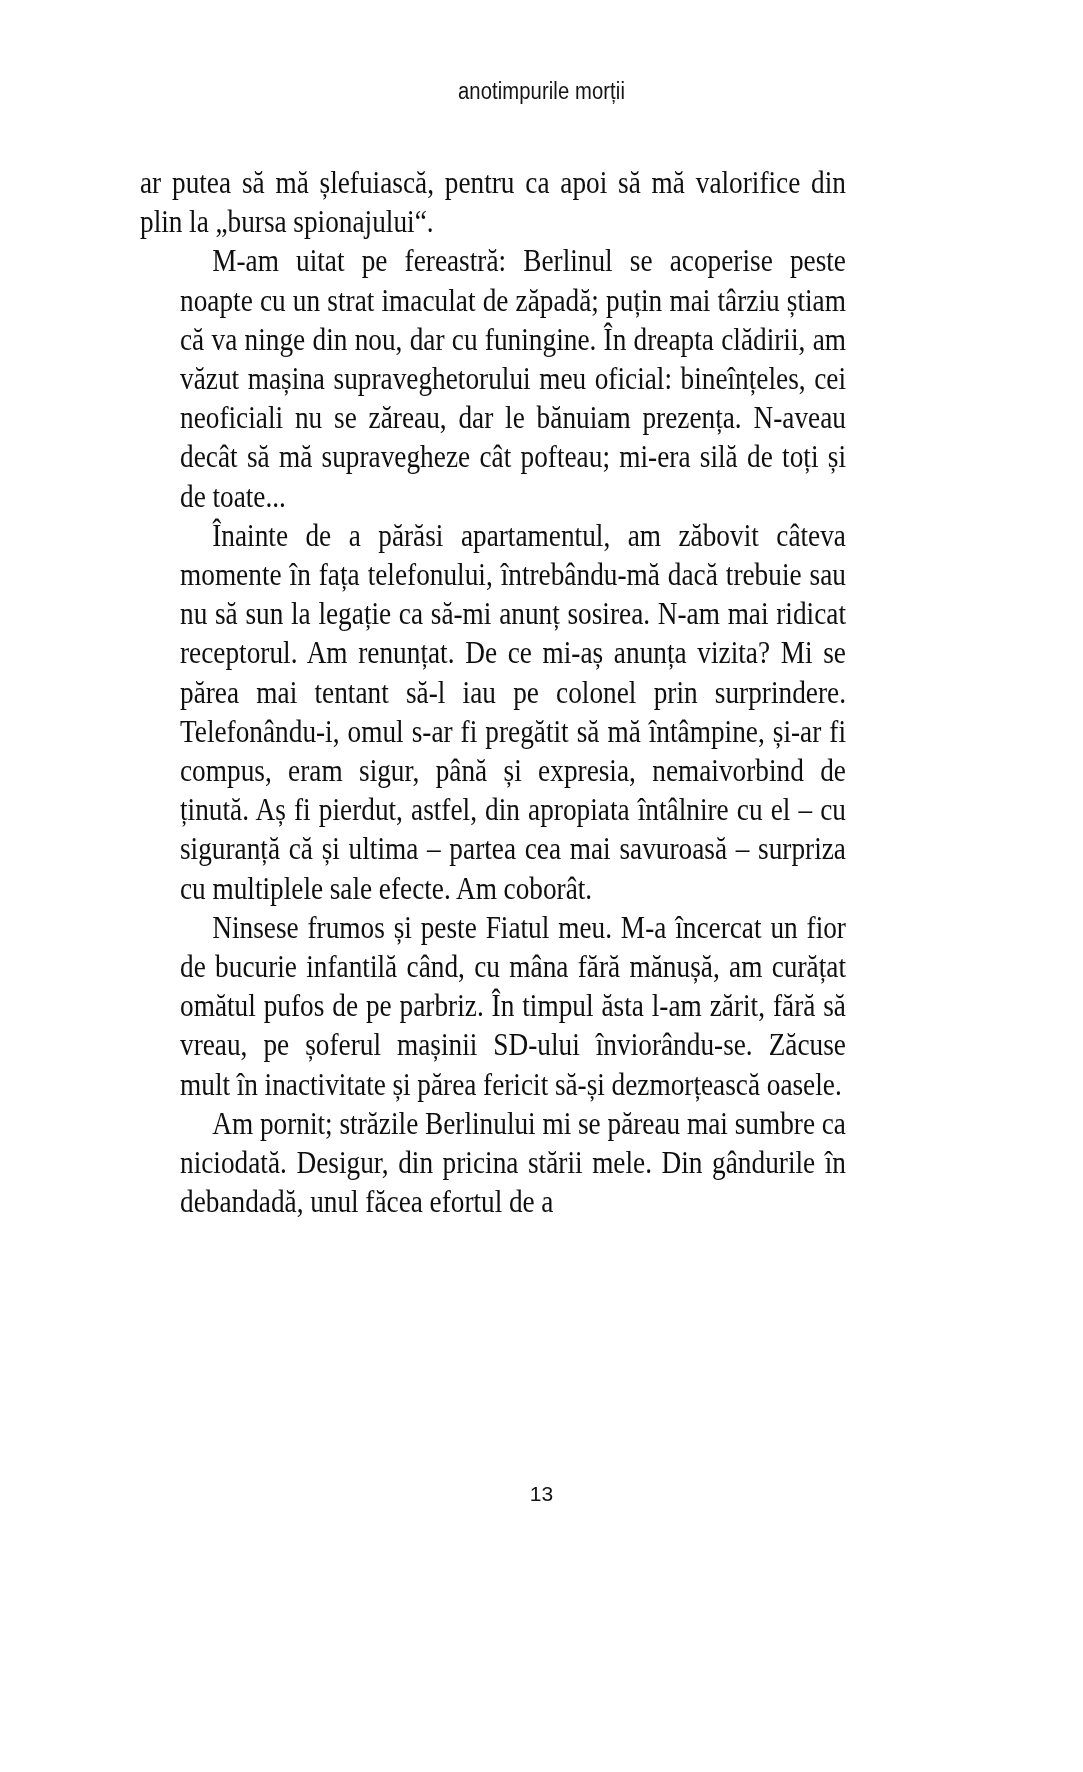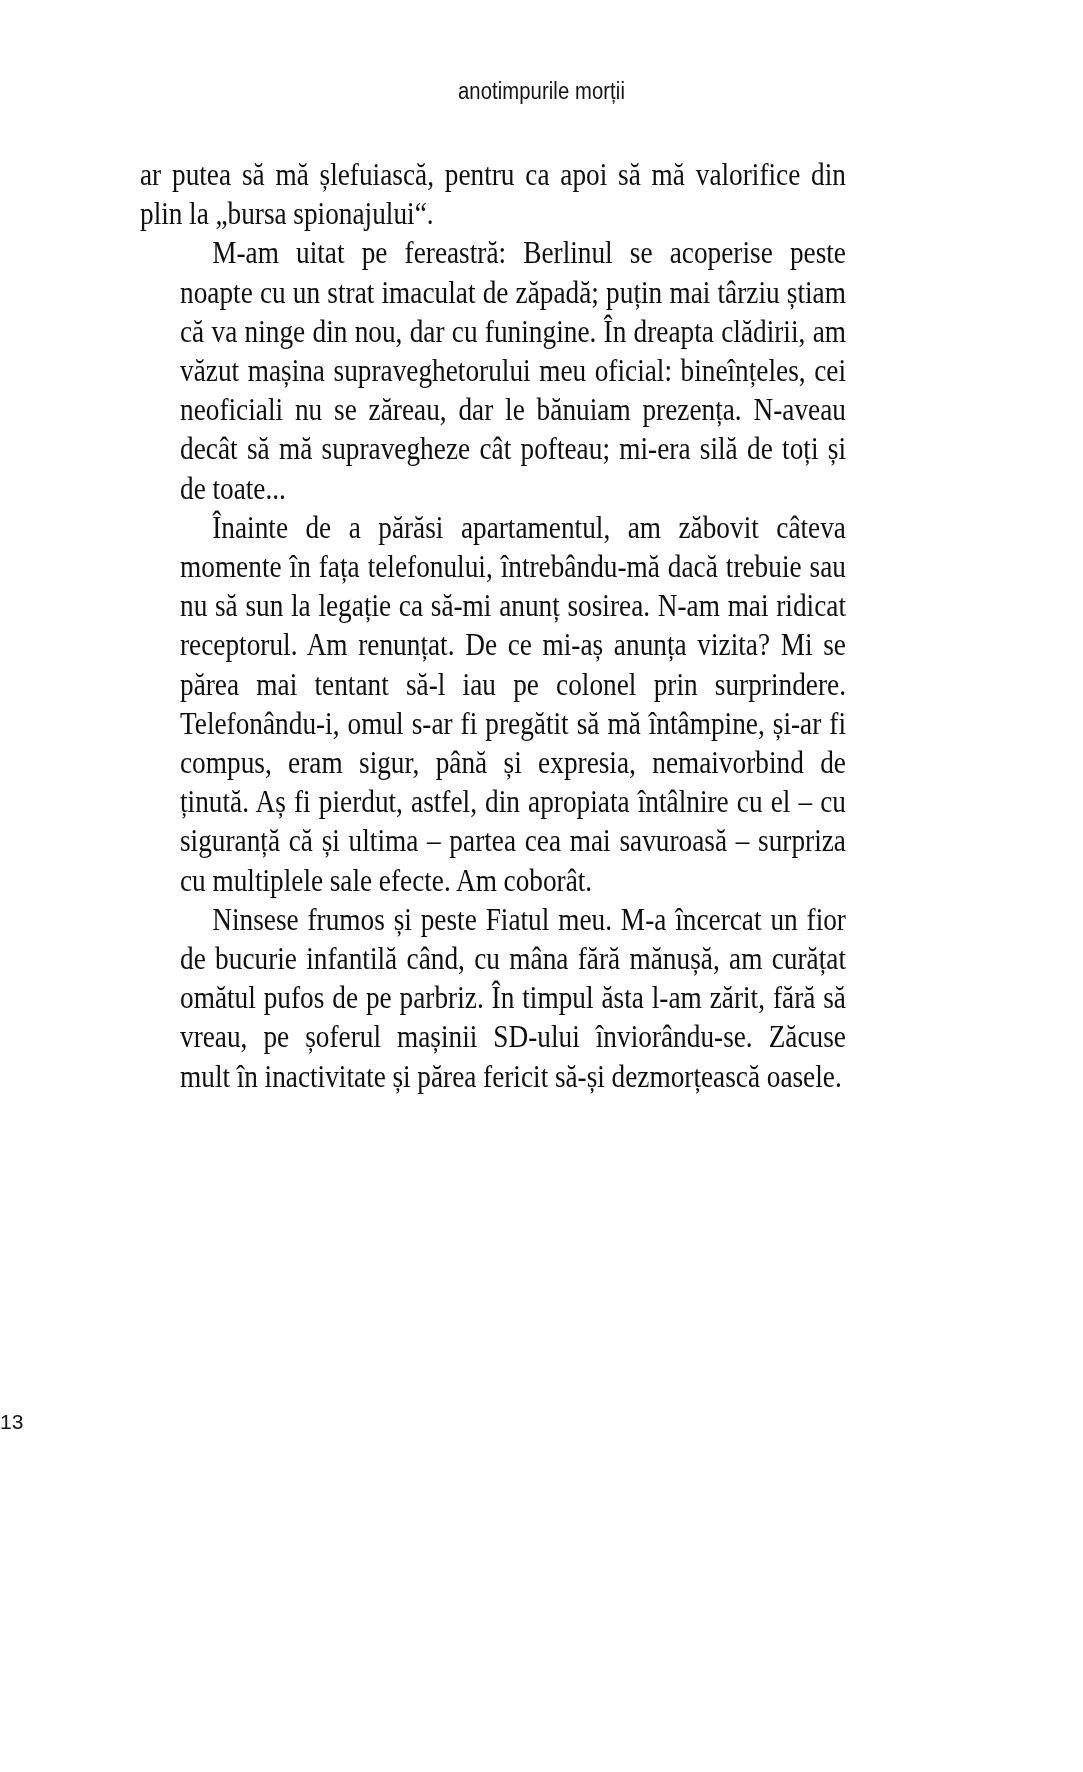--- a/index.html
+++ b/index.html
@@ -35,21 +35,21 @@
     font-weight: 400;
     letter-spacing: 0.1px;
     color: #141414;
     transform: scaleX(0.88);
     transform-origin: center center;
   }
 
   
   .text-block {
     position: absolute;
-    top: 156px;
+    top: 164px;
     left: 140px;
     width: 706px;
   }
 
   .para {
     margin: 0;
     text-align: justify;
     text-justify: inter-word;
     font-size: 30.5px;
     line-height: 39.2px;
@@ -75,24 +75,24 @@
     width: 111.73%;
   }
 
   .para:last-child .squeeze {
     
   }
 
   
   .folio {
     position: absolute;
-    top: 1410px;
+    top: 1482px;
     left: 0;
     width: 1083px;
-    text-align: left;
+    text-align: center;
     font-family: "Liberation Sans Narrow", "Liberation Sans", "DejaVu Sans", sans-serif;
     font-size: 21px;
     color: #141414;
   }
 </style>
 </head>
 <body>
 
 <div class="page">
 
@@ -104,17 +104,20 @@
       </p>
     <p class="para indent">
         <span class="squeeze">M-am uitat pe fereastră: Berlinul se acoperise peste noapte cu un strat imaculat de zăpadă; puțin mai târziu știam că va ninge din nou, dar cu funingine. În dreapta clădirii, am văzut mașina supraveghetorului meu oficial: bineînțeles, cei neoficiali nu se zăreau, dar le bănuiam prezența. N-aveau decât să mă supravegheze cât pofteau; mi-era silă de toți și de toate...</span>
       </p>
     <p class="para indent">
         <span class="squeeze">Înainte de a părăsi apartamentul, am zăbovit câteva momente în fața telefonului, întrebându-mă dacă trebuie sau nu să sun la legație ca să-mi anunț sosirea. N-am mai ridicat receptorul. Am renunțat. De ce mi-aș anunța vizita? Mi se părea mai tentant să-l iau pe colonel prin surprindere. Telefonându-i, omul s-ar fi pregătit să mă întâmpine, și-ar fi compus, eram sigur, până și expresia, nemaivorbind de ținută. Aș fi pierdut, astfel, din apropiata întâlnire cu el – cu siguranță că și ultima – partea cea mai savuroasă – surpriza cu multiplele sale efecte. Am coborât.</span>
       </p>
     <p class="para indent">
         <span class="squeeze">Ninsese frumos și peste Fiatul meu. M-a încercat un fior de bucurie infantilă când, cu mâna fără mănușă, am curățat omătul pufos de pe parbriz. În timpul ăsta l-am zărit, fără să vreau, pe șoferul mașinii SD-ului înviorându-se. Zăcuse mult în inactivitate și părea fericit să-și dezmorțească oasele.</span>
       </p>
+    <p class="para indent">
+        <span class="squeeze">Am pornit; străzile Berlinului mi se păreau mai sumbre ca niciodată. Desigur, din pricina stării mele. Din gândurile în debandadă, unul făcea efortul de a</span>
+      </p>
   </div>
 
   <div class="folio">13</div>
 
 </div>
 
 </body></html>

